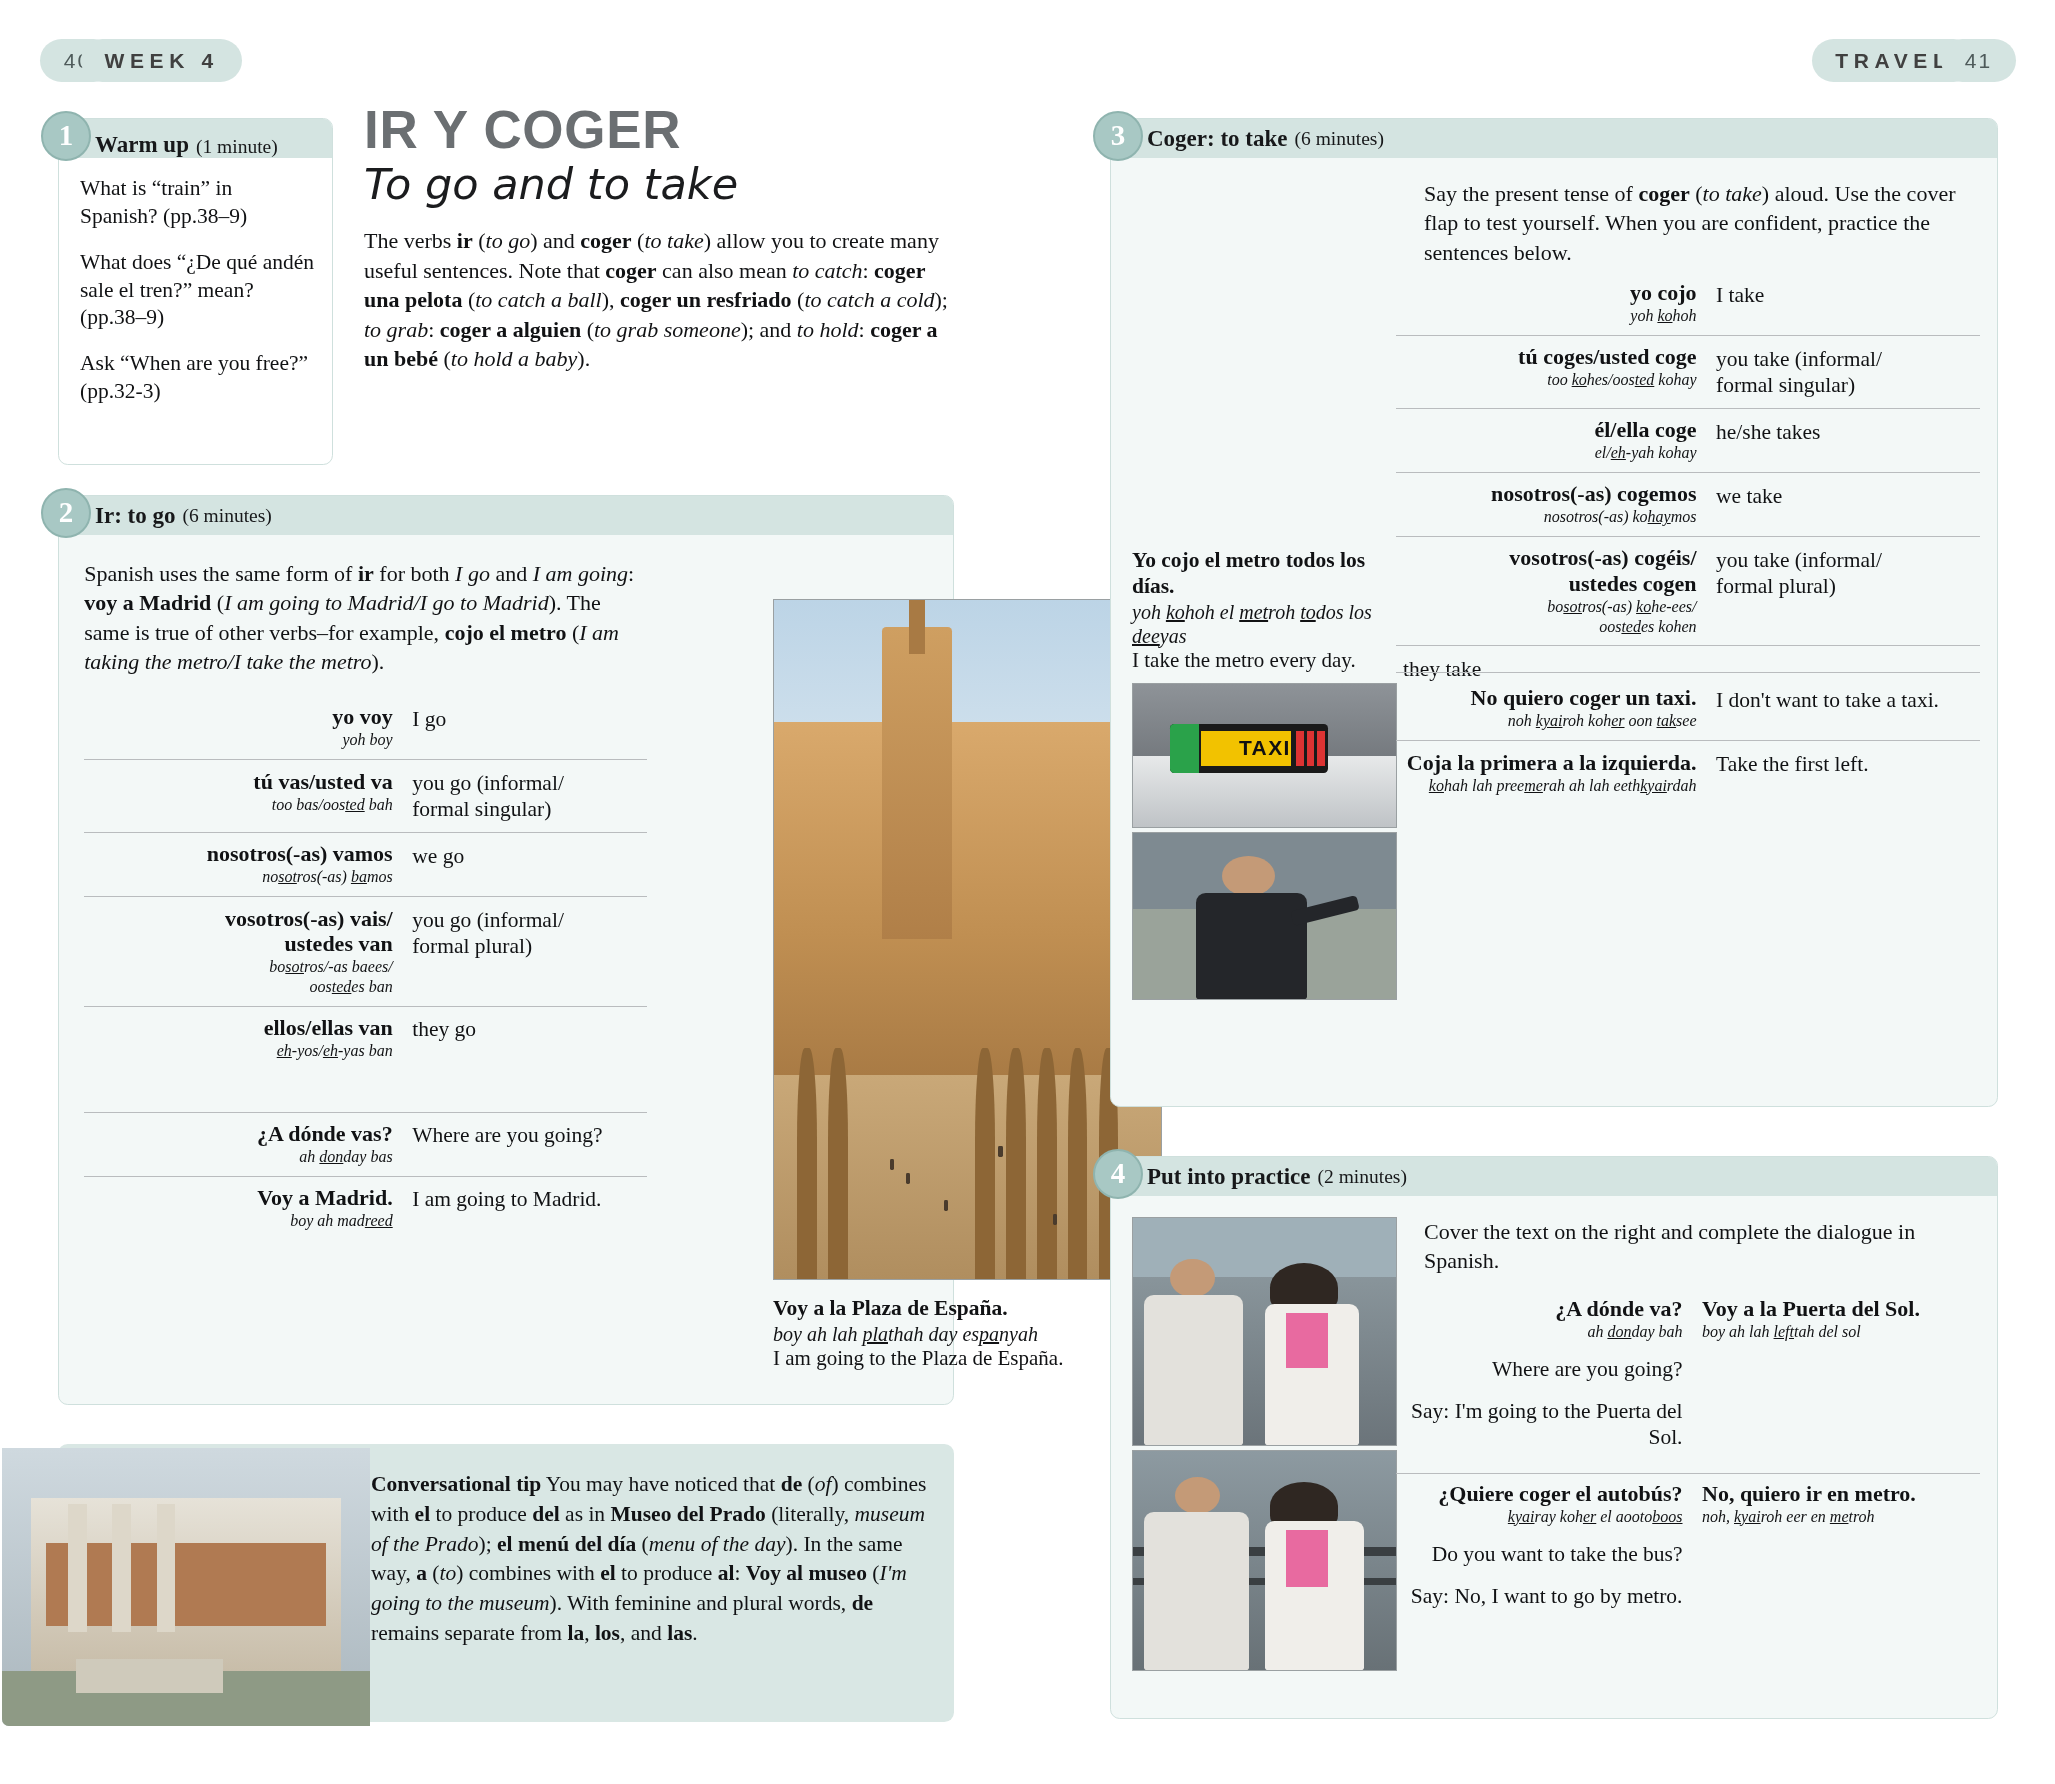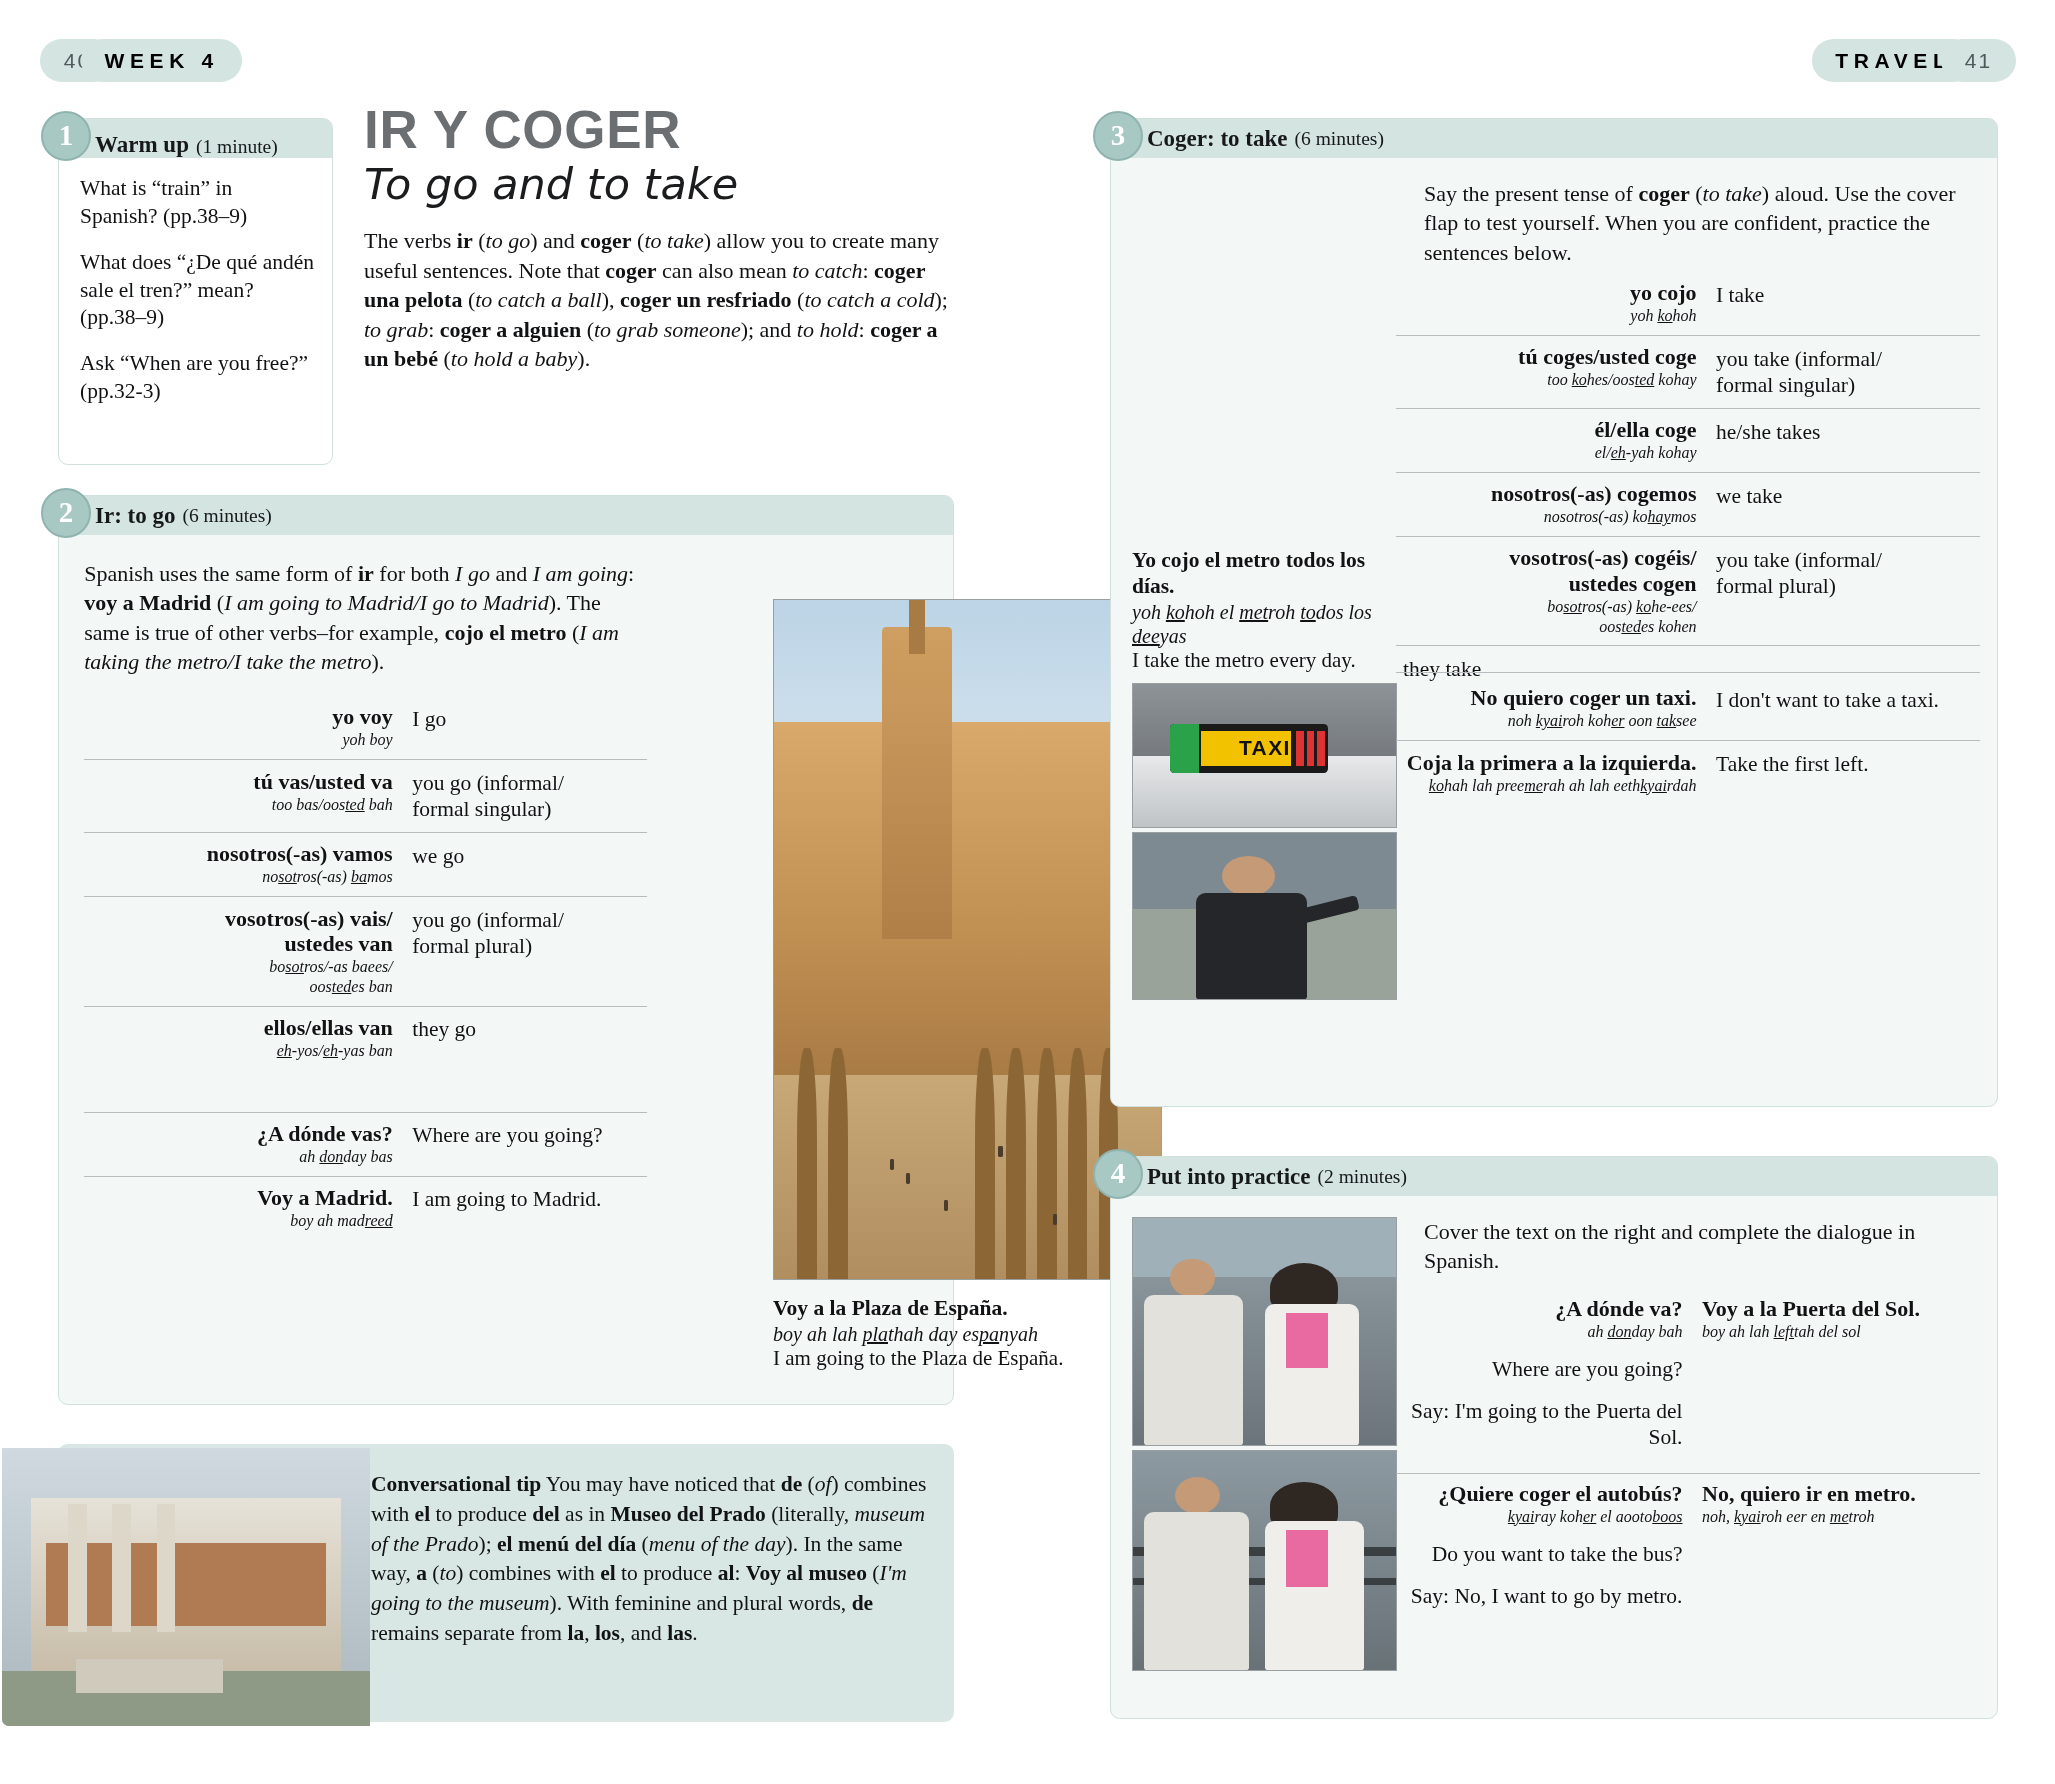--- a/index.html
+++ b/index.html
@@ -20,21 +20,21 @@
     background: #d4e4e1; display: flex; align-items: center;
   }
   .pill-num { width: 75px; justify-content: center; }
   .pill-lbl { padding: 0 23.6px; }
   .runhead-num {
     font-family: "Liberation Sans", sans-serif; font-size: 21px;
     color: #4e5a5a; letter-spacing: 2.1px;
   }
   .runhead-lbl {
     font-family: "Liberation Sans", sans-serif; font-weight: bold;
-    font-size: 21px; color: #000000; letter-spacing: 5.6px;
+    font-size: 21px; color: #404040; letter-spacing: 5.6px;
   }
   #runhead-left  { left: 81px; }
   #runhead-left-num { left: 40px; }
   #runhead-right { right: 81px; }
   #runhead-right-num { right: 40px; }
 
   
   .panel {
     position: absolute;
     background: #f3f8f7;

